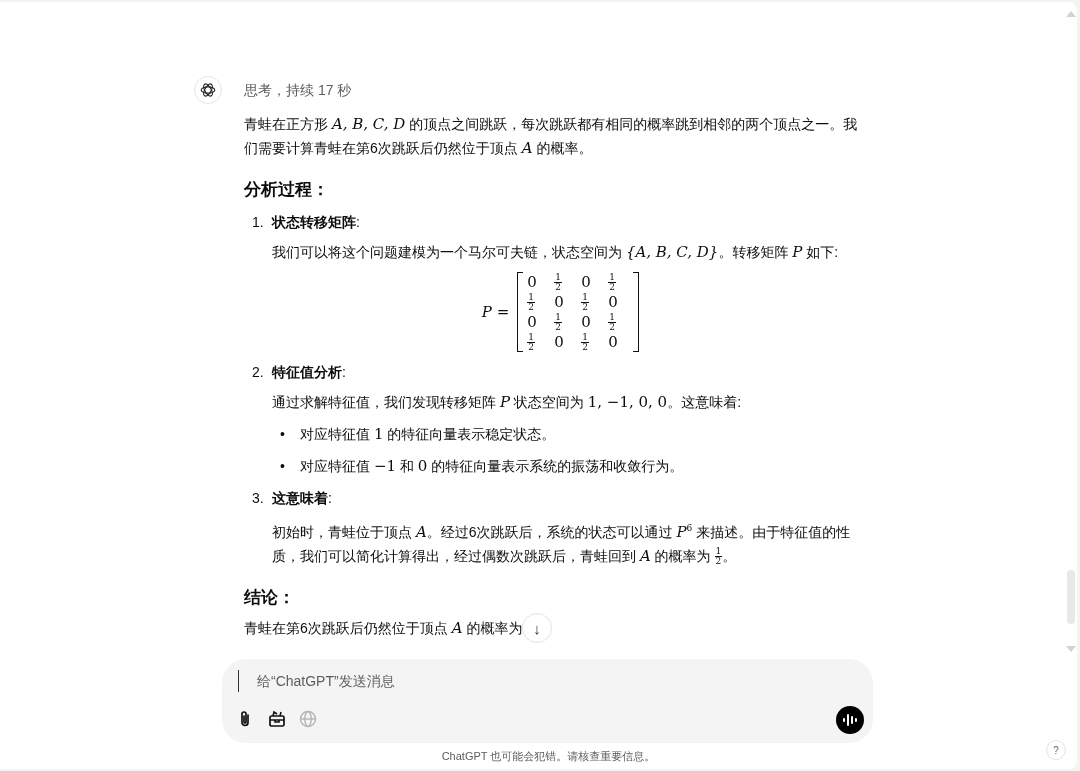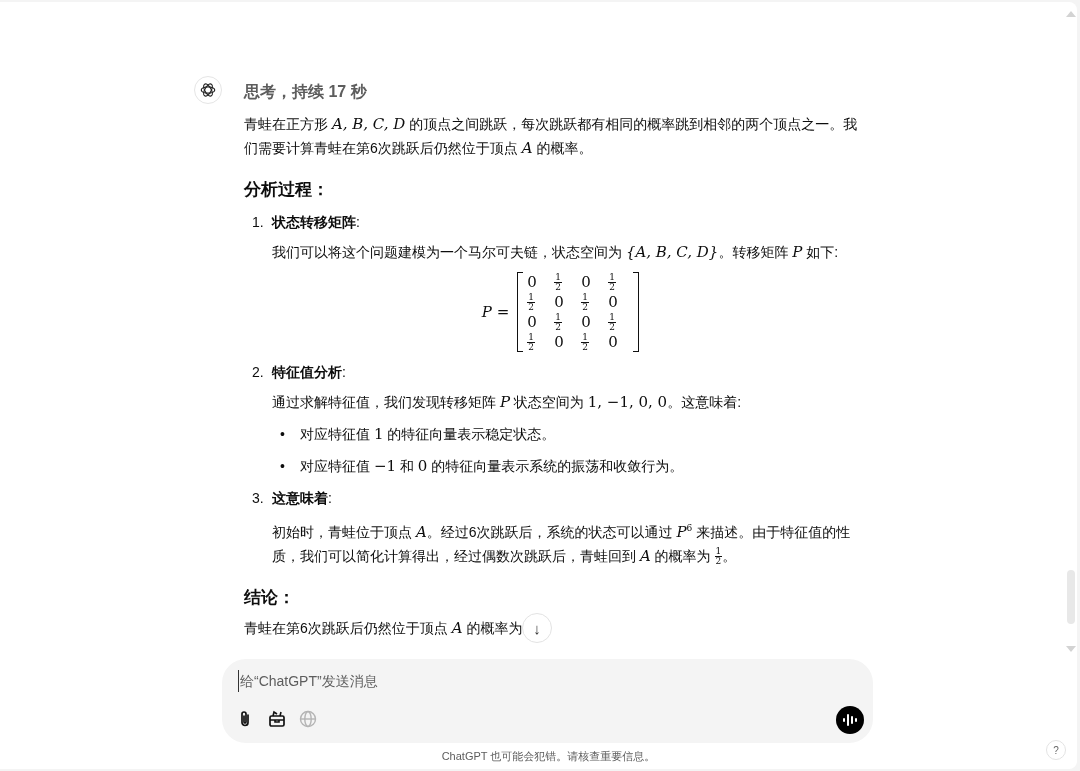--- a/index.html
+++ b/index.html
@@ -10,42 +10,42 @@
   .model-title { position: absolute; left: 18px; top: 14px; font-size: 17px; font-weight: bold; color: #5d5d5d; display: flex; align-items: center; gap: 6px; cursor: pointer; }
   .model-title .chev { font-size: 11px; color: #9b9b9b; font-weight: normal; transform: scaleX(1.4); }
   .share-btn { position: absolute; left: 939px; top: 8px; width: 69px; height: 34px; border: 1px solid #e3e3e3; border-radius: 17px; background: #fff; display: flex; align-items: center; justify-content: center; gap: 5px; font-size: 13px; color: #333; }
   .avatar { position: absolute; left: 1018px; top: 10px; width: 34px; height: 30px; font-size: 13px; font-weight: bold; color: #111; display: flex; align-items: center; justify-content: center; }
   .avatar .dot { position: absolute; left: 8px; top: 4px; width: 7px; height: 7px; background: #7a9c84; border-radius: 50%; opacity: .7; }
   .scroll-up { position: absolute; left: 1066px; top: 9px; width: 0; height: 0; border-left: 5px solid transparent; border-right: 5px solid transparent; border-bottom: 6px solid #d3d3d3; }
   .scroll-down { position: absolute; left: 1066px; top: 644px; width: 0; height: 0; border-left: 5px solid transparent; border-right: 5px solid transparent; border-top: 6px solid #d3d3d3; }
   .scroll-thumb { position: absolute; left: 1067px; top: 568px; width: 8px; height: 54px; background: #e8e8e8; border-radius: 4px; }
   .content { position: absolute; left: 0; top: 50px; width: 100%; height: 600px; overflow: hidden; }
   .gpt-icon { position: absolute; left: 194px; top: 24px; width: 28px; height: 28px; border: 1px solid #e5e5e5; border-radius: 50%; display: flex; align-items: center; justify-content: center; }
-  .thinking { position: absolute; left: 244px; top: 30px; font-size: 16px; color: #5d5d5d; font-weight: bold; }
+  .thinking { position: absolute; left: 244px; top: 30px; font-size: 14px; color: #5d5d5d; }
   .msg { position: absolute; left: 244px; top: 60px; width: 625px; font-size: 14px; line-height: 24px; color: #0d0d0d; }
   .math { font-family: "DejaVu Serif", "Liberation Serif", serif; font-style: italic; font-size: 15px; }
   .mathn { font-family: "DejaVu Serif", "Liberation Serif", serif; font-size: 15px; }
   h3 { font-size: 17px; font-weight: bold; margin-top: 18px; margin-bottom: 6px; line-height: 24px; }
   .ol-item { position: relative; padding-left: 28px; margin-top: 8px; }
   .ol-num { position: absolute; left: 8px; top: 0; }
   .ol-title { font-weight: bold; }
   .para { margin-top: 6px; }
   .matrix-wrap { display: flex; justify-content: center; align-items: center; margin: 8px 0 6px; gap: 8px; padding-right: 20px; }
   .matrix { display: grid; grid-template-columns: repeat(4, 27px); grid-auto-rows: 20px; padding: 0 6px; position: relative; border-left: 1.5px solid #111; border-right: 1.5px solid #111; }
   .matrix::before, .matrix::after { content: ""; position: absolute; top: 0; bottom: 0; width: 5px; border-top: 1.5px solid #111; border-bottom: 1.5px solid #111; }
   .matrix::before { left: 0; } .matrix::after { right: 0; }
   .cell { font-family: "DejaVu Serif", serif; font-size: 15px; display: flex; align-items: center; justify-content: flex-start; padding-left: 3px; }
   .frac { display: inline-flex; flex-direction: column; align-items: center; font-size: 9px; line-height: 9px; vertical-align: middle; font-family: "DejaVu Serif", serif; }
   .frac .num { border-bottom: 1px solid #111; padding: 0 1px; }
   .ul { margin-top: 6px; }
   .li { position: relative; padding-left: 28px; margin-top: 8px; }
   .li::before { content: "•"; position: absolute; left: 8px; top: 0; }
   .scroll-down-btn { position: absolute; left: 522px; top: 561px; width: 30px; height: 30px; border: 1px solid #e3e3e3; border-radius: 50%; background: #fff; display: flex; align-items: center; justify-content: center; font-size: 15px; color: #333; }
   .composer { position: absolute; left: 222px; top: 657px; width: 651px; height: 84px; background: #f4f4f4; border-radius: 24px; }
-  .composer-input { position: absolute; left: 16px; top: 11px; width: 600px; height: 22px; border: none; background: transparent; font-size: 14px; color: #5d5d5d; font-family: "Liberation Sans", sans-serif; outline: none; border-left: 1px solid #333; padding-left: 1px; }
+  .composer-input { position: absolute; left: 16px; top: 11px; width: 600px; height: 22px; border: none; background: transparent; font-size: 14px; color: #5d5d5d; font-family: "Liberation Sans", sans-serif; outline: none; border-left: 1px solid #333; padding-left: 18px; }
   .composer-input::placeholder { color: #5d5d5d; }
   .tool { position: absolute; top: 49px; width: 22px; height: 22px; display: flex; align-items: center; justify-content: center; }
   .voice-btn { position: absolute; left: 614px; top: 47px; width: 28px; height: 28px; background: #000; border-radius: 50%; display: flex; align-items: center; justify-content: center; }
   .disclaimer { position: absolute; left: 0; top: 747px; width: 1077px; text-align: center; font-size: 11px; color: #5d5d5d; padding-left: 20px; }
   .help-btn { position: absolute; left: 1046px; top: 738px; width: 20px; height: 20px; border: 1px solid #e3e3e3; border-radius: 50%; font-size: 10px; color: #666; display: flex; align-items: center; justify-content: center; background: #fff; }
 </style>
 </head>
 <body>
 
 <div class="window">

